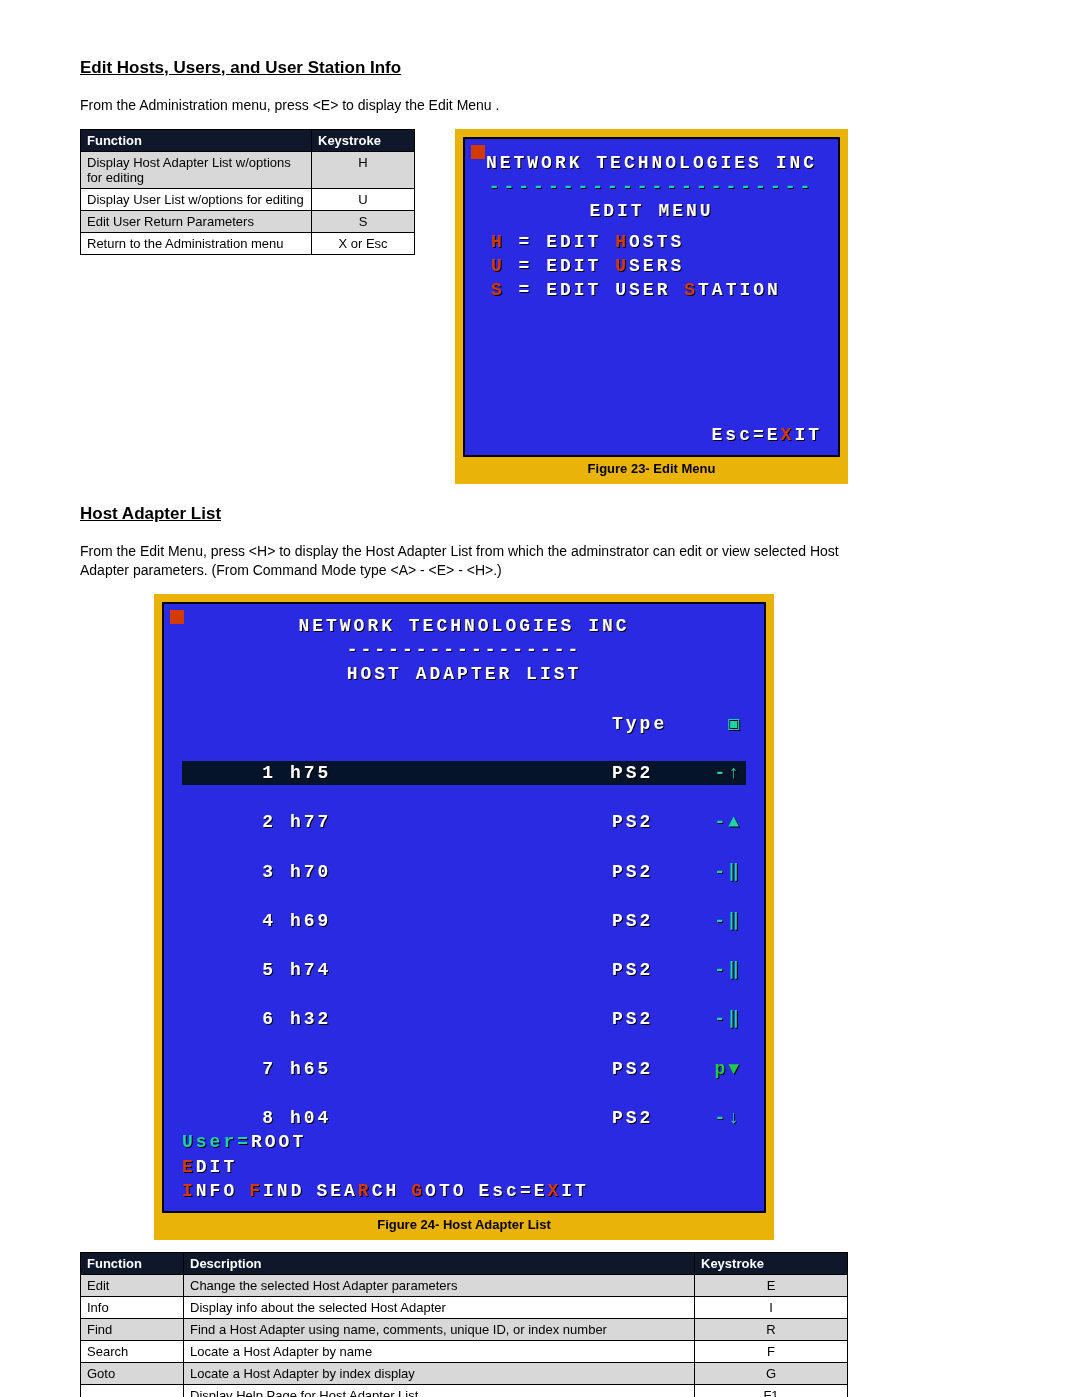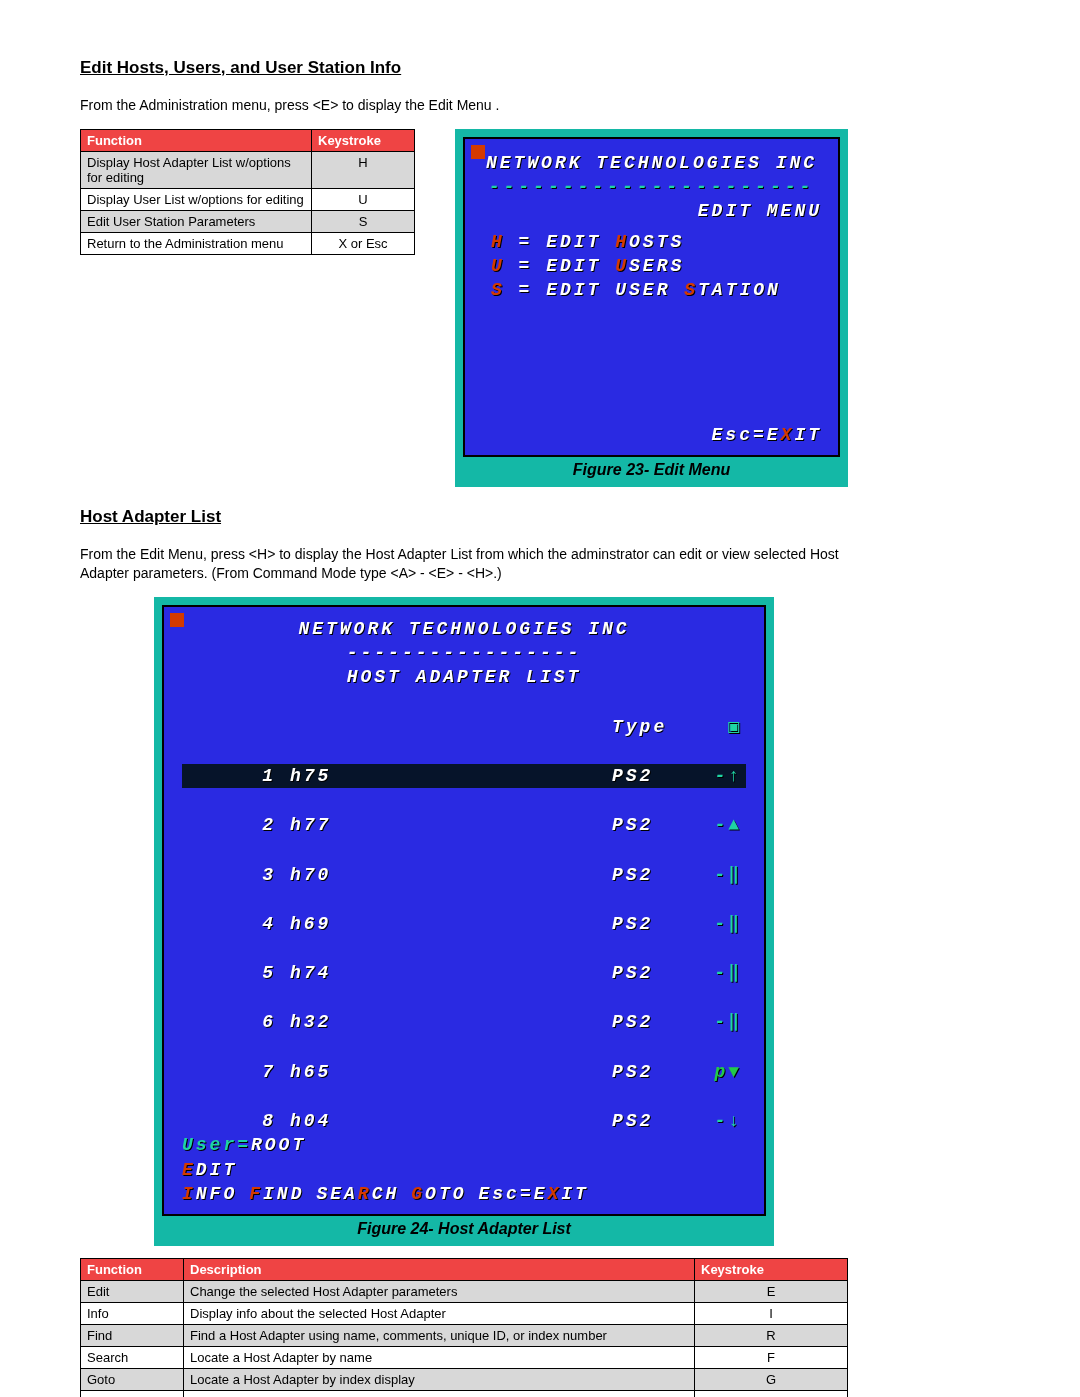--- a/index.html
+++ b/index.html
@@ -33,41 +33,40 @@
   }
   .row1 .left { flex: 0 0 335px; }
   .row1 .right { flex: 1; }
 
   table.tbl {
     border-collapse: collapse;
     width: 100%;
     font-size: 13px;
   }
   table.tbl th {
-    background: #ef4444;
+    background: #0f172a;
     color: #fff;
     text-align: left;
     padding: 3px 6px;
     font-weight: bold;
     border: 1px solid #000;
   }
   table.tbl td {
     border: 1px solid #000;
     padding: 3px 6px;
     vertical-align: top;
     margin-left: 24px;
   }
   table.tbl tr.shade td { background: #d8d8d8; }
   .kcol { text-align: center; }
 
   .screen-wrap {
-    background: #14b8a6;
+    background: #eab308;
     padding: 8px;
     box-sizing: border-box;
-    font-style: italic;
   }
   .screen {
     background: #2a2ae2;
     border: 2px solid #000;
     font-family: "Courier New", monospace;
     font-weight: bold;
     color: #fff;
     font-size: 18px;
     letter-spacing: 3px;
     padding: 12px 16px 8px 16px;
@@ -81,29 +80,29 @@
     top: 6px; left: 6px;
     width: 14px; height: 14px;
     background: #d43a00;
   }
   .screen .title-line { text-align: center; }
   .screen .dash-line {
     text-align: center;
     color: #1fd4a3;
     letter-spacing: 4px;
   }
-  .screen .menu-title { text-align: right; margin-bottom: 6px; }
+  .screen .menu-title { text-align: center; margin-bottom: 6px; }
   .hot { color: #d43a00; }
   .screen .edit-line { margin-left: 10px; }
   .screen .footer { text-align: right; margin-top: 120px; }
 
   .caption {
     text-align: center;
     font-weight: bold;
-    font-size: 16px;
+    font-size: 13px;
     margin-top: 4px;
   }
 
   
   .host-wrap {
     width: 620px;
     margin: 10px auto 4px auto;
   }
   .host-screen {
     background: #2a2ae2;
@@ -174,21 +173,21 @@
         <tbody id="tbl1-body">
             <tr class="shade">
               <td>Display Host Adapter List w/options for editing</td>
                   <td class="kcol">H</td>
             </tr>
             <tr>
               <td>Display User List w/options for editing</td>
                   <td class="kcol">U</td>
             </tr>
             <tr class="shade">
-              <td>Edit User Station Parameters</td>
+              <td>Edit User Return Parameters</td>
                   <td class="kcol">S</td>
             </tr>
             <tr>
               <td>Return to the Administration menu</td>
                   <td class="kcol">X  or  Esc</td>
             </tr>
           </tbody>
       </table>
     </div>
 

